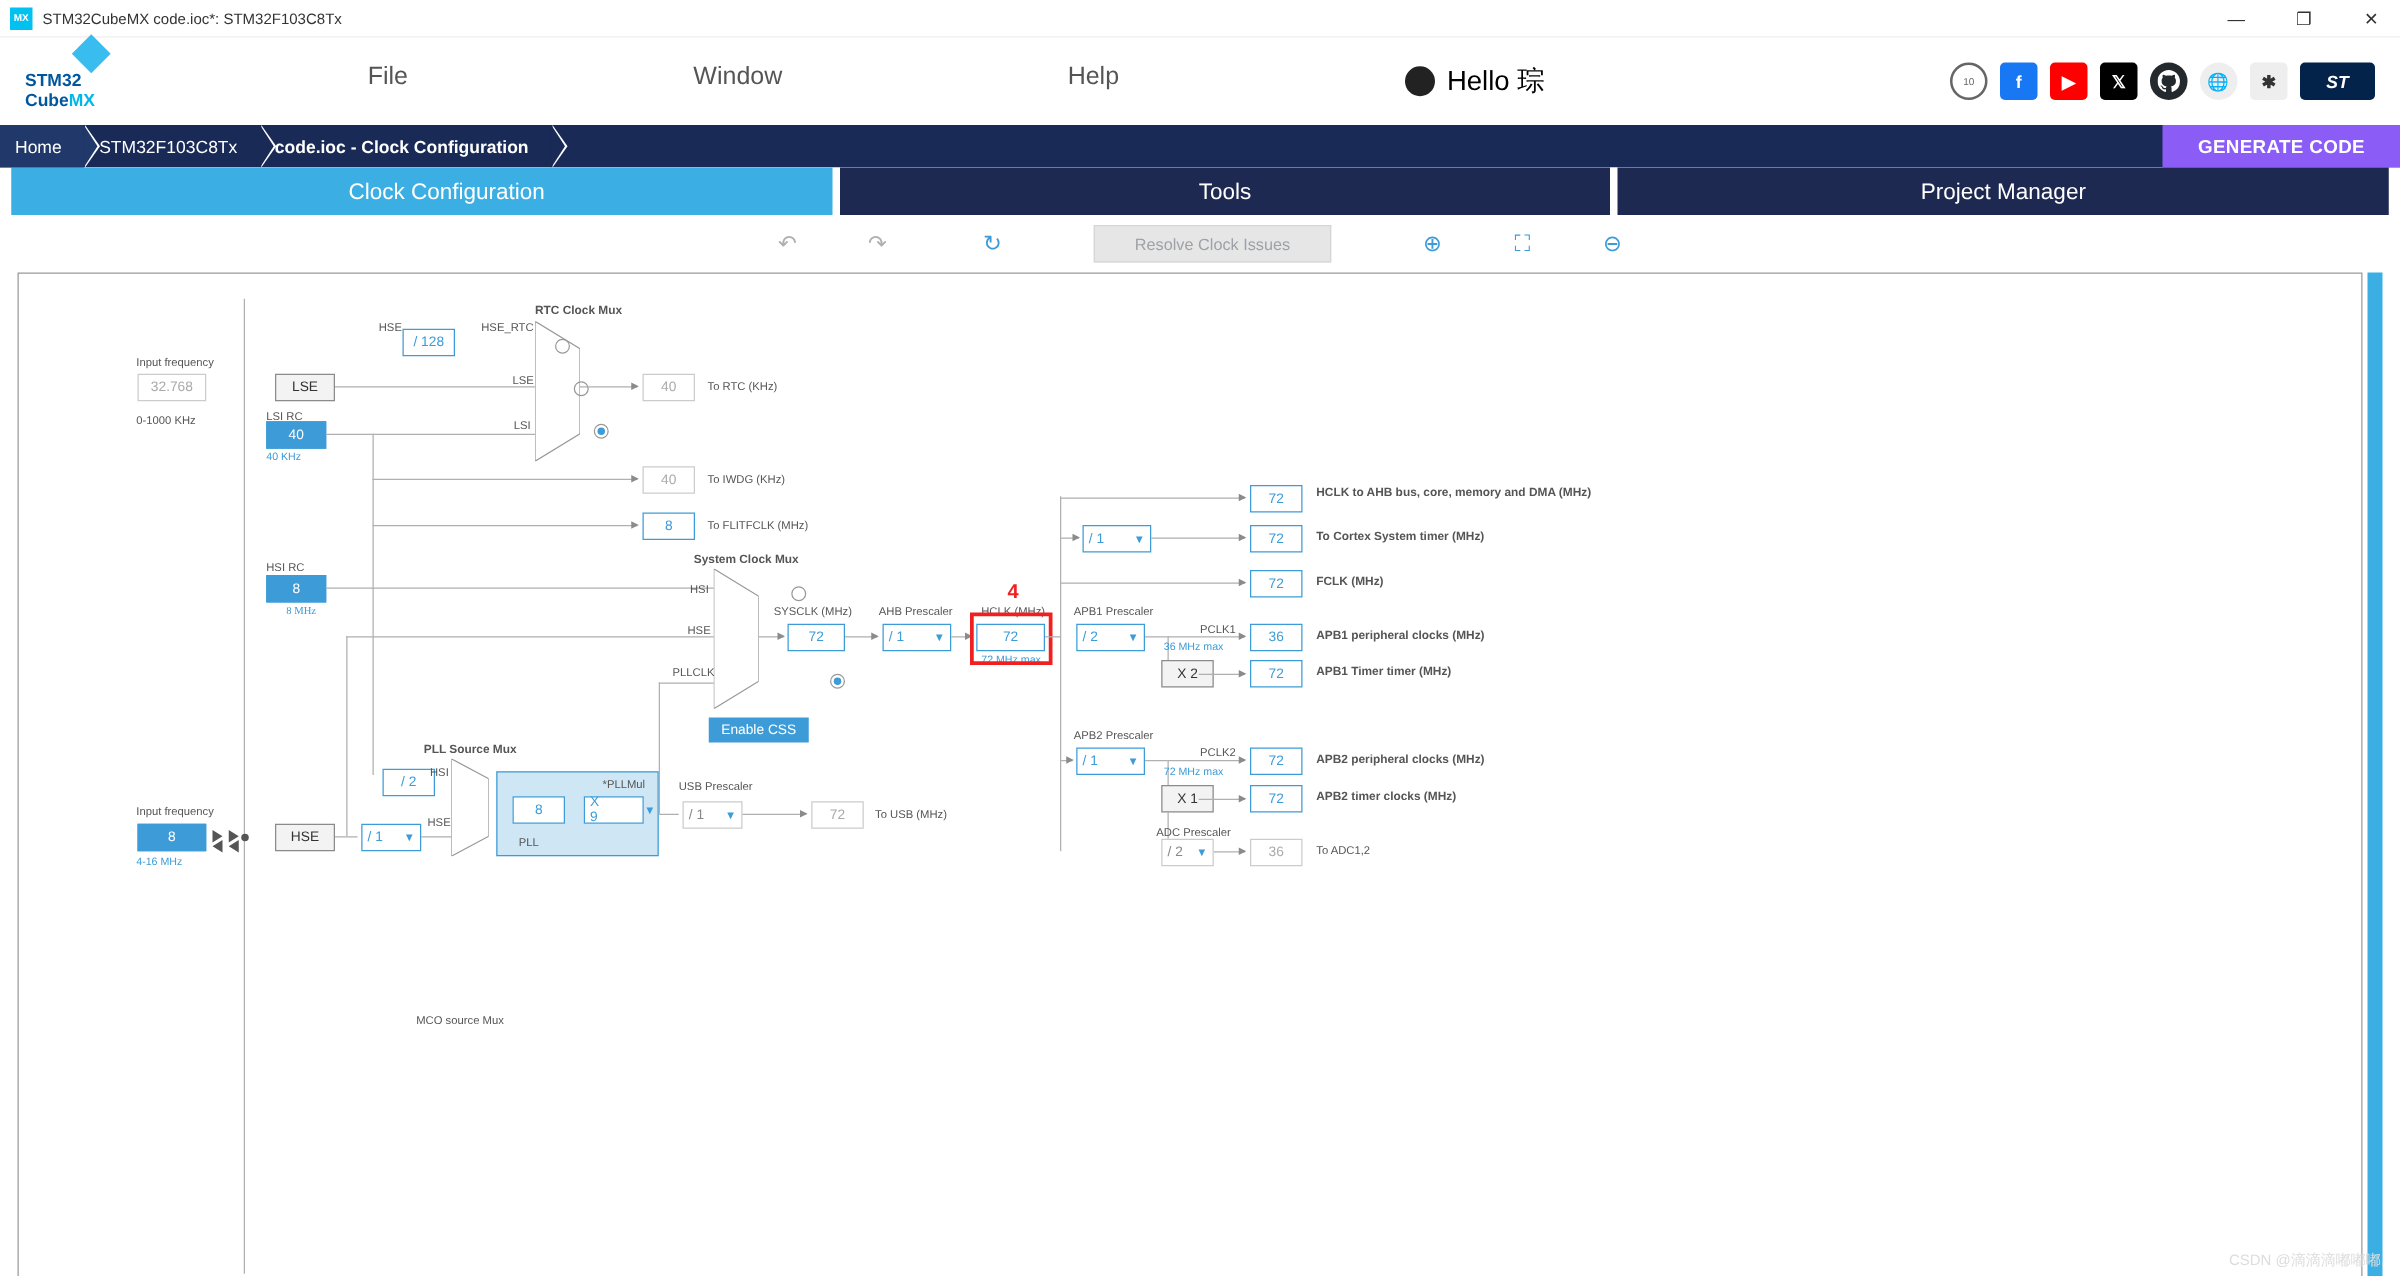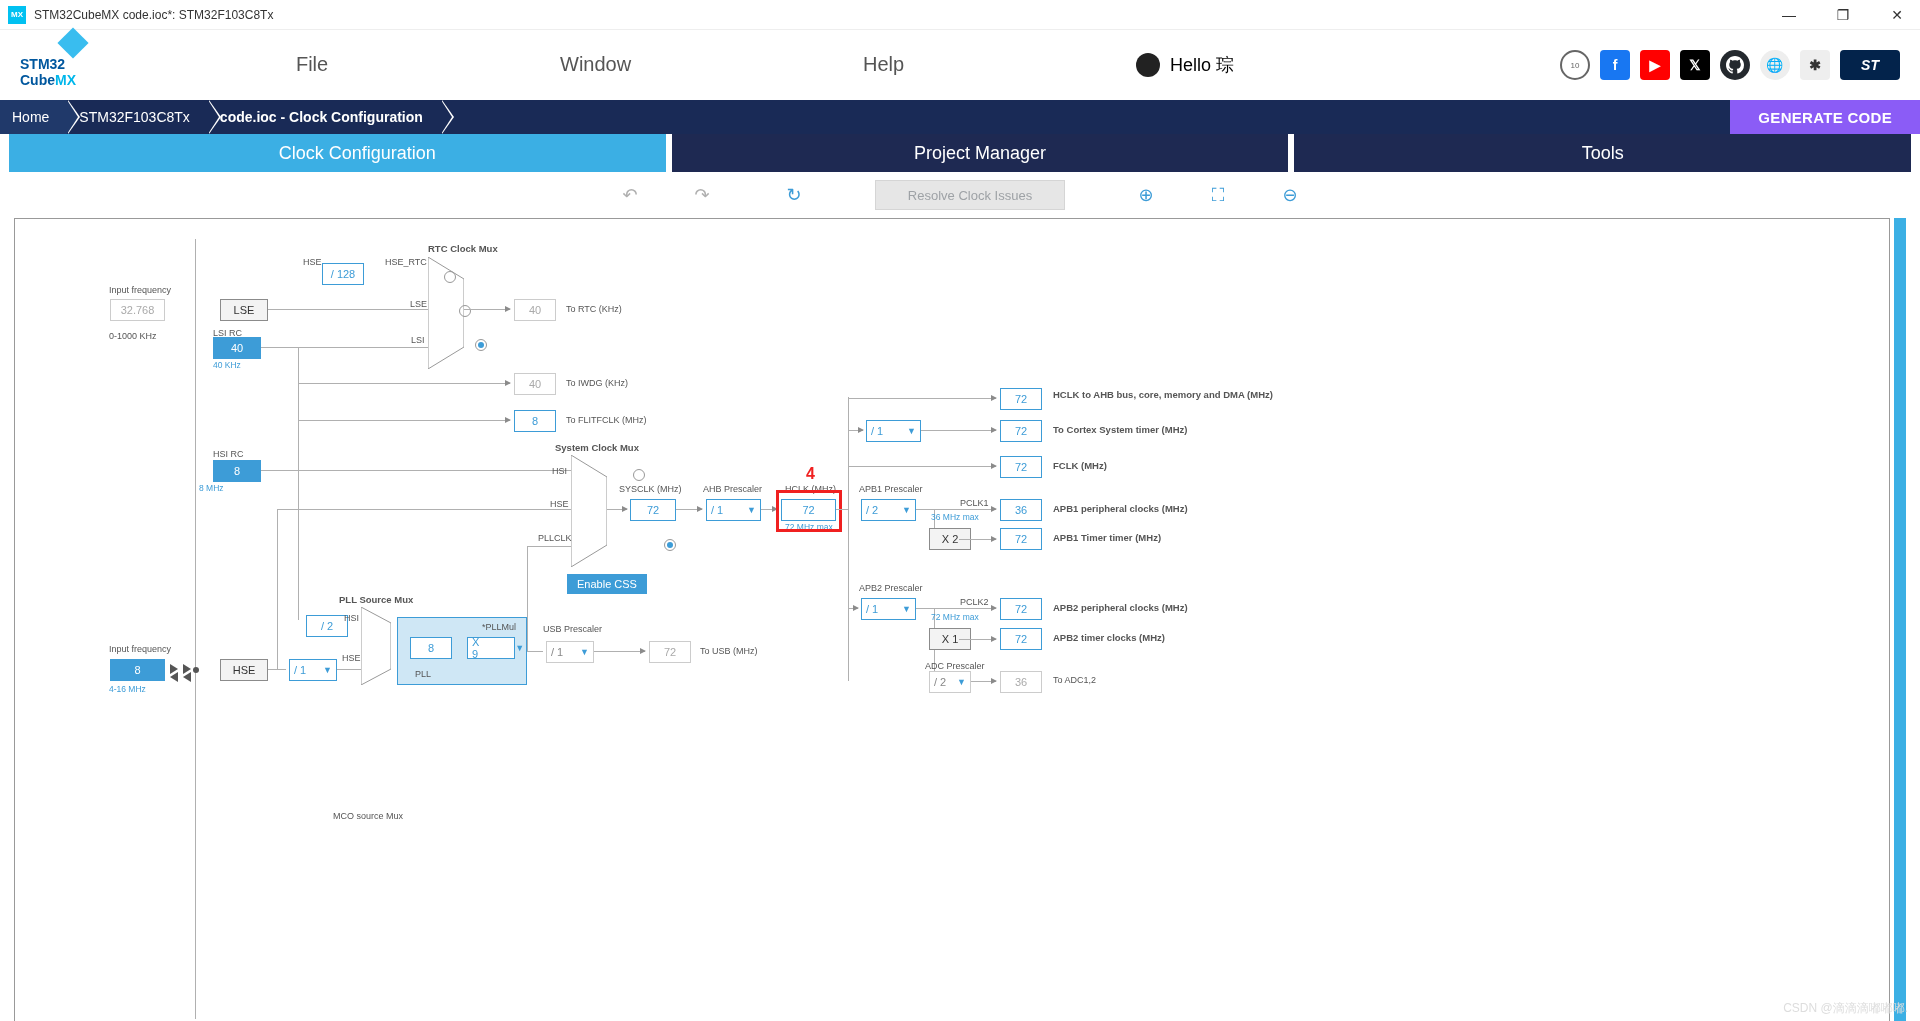--- a/index.html
+++ b/index.html
@@ -15,21 +15,21 @@
 
 .top { height:70px; display:flex; align-items:center; padding:0 20px; }
 .logo { width:100px; display:flex; flex-direction:column; align-items:flex-start; }
 .logo-text { font-size:14px; font-weight:bold; }
 .st1 { color:#00579E;text-align:right; } .st2 { color:#00B7EB; }
 .cube { width:22px; height:22px; background:#39BDEF; transform:rotate(45deg); margin-left:42px; margin-top:-10px; margin-bottom:2px; }
 .menus { flex:1; display:flex; justify-content:space-around; padding:0 150px 0 60px; }
 .menu-item { color:#555; font-size:20px; }
 .user { display:flex; align-items:center; gap:10px; margin-right:60px; }
 .user-icon { width:24px; height:24px; border-radius:50%; background:#222; }
-.user-text { font-size:18px; }
+.user-text { font-size:22px; }
 .soclinks { display:flex; gap:10px; align-items:center; }
 .soc { width:30px; height:30px; border-radius:4px; display:flex; align-items:center; justify-content:center; color:#fff; font-weight:bold; font-size:14px; }
 .fb { background:#1877F2; } .yt{ background:#FF0000; } .x{ background:#000; } .gh{ background:#24292e; border-radius:50%;} .wk{ background:#eee; color:#333; border-radius:50%;} .sf{ background:#eee; color:#333;} .stlogo{ width:60px;height:30px;background:#03234B;display:flex;align-items:center;justify-content:center;color:#fff;font-style:italic;font-weight:bold;border-radius:4px;font-size:14px;}
 .award { width:30px;height:30px;border-radius:50%;border:2px solid #666;display:flex;align-items:center;justify-content:center;font-size:8px;color:#666;}
 
 
 .bc-row { height:34px; background:#192A56; display:flex; align-items:stretch; }
 .bc { display:flex; align-items:center; padding:0 18px 0 12px; color:#fff; font-size:14px; position:relative; }
 .bc.first { background:#20396A; }
 .bc::after { content:''; position:absolute; right:-11px; top:0; width:0;height:0; border-top:17px solid transparent; border-bottom:17px solid transparent; border-left:11px solid #192A56; z-index:2; }
@@ -126,22 +126,22 @@
 
 <div class="bc-row">
   <div class="bc first">Home</div>
   <div class="bc">STM32F103C8Tx</div>
   <div class="bc active">code.ioc - Clock Configuration</div>
   <button class="gen-btn">GENERATE CODE</button>
 </div>
 
 <div class="tabs">
   <div class="tab active">Clock Configuration</div>
+  <div class="tab">Tools</div>
   <div class="tab">Project Manager</div>
-  <div class="tab">Tools</div>
 </div>
 
 <div class="toolbar">
   <div class="tbtn-wrap">
     <div class="tbtn gray">↶</div>
     <div class="tbtn gray">↷</div>
   </div>
   <div class="tbtn">↻</div>
   <button class="resolve">Resolve Clock Issues</button>
   <div class="tbtn-wrap">
@@ -192,21 +192,21 @@
   <div class="abs lbl" style="left:551px;top:159px;">To IWDG (KHz)</div>
 
   
   <div class="line arrowR" style="left:283px;top:201px;width:212px;height:1px;"></div>
   <div class="abs box" style="left:499px;top:191px;width:42px;">8</div>
   <div class="abs lbl" style="left:551px;top:196px;">To FLITFCLK (MHz)</div>
 
   
   <div class="abs lbl" style="left:198px;top:230px;">HSI RC</div>
   <div class="abs box blue" style="left:198px;top:241px;width:48px;">8</div>
-  <div class="abs lbl blue" style="left:184px;top:264px;">8 MHz</div>
+  <div class="abs lbl blue" style="left:214px;top:264px;font-family:Liberation Serif, serif;">8 MHz</div>
   <div class="line" style="left:246px;top:251px;width:310px;height:1px;"></div>
   <div class="line" style="left:283px;top:164px;width:1px;height:237px;"></div>
 
   
   <div class="abs lbl bold" style="left:540px;top:223px;">System Clock Mux</div>
   <svg class="abs" style="left:556px;top:236px;" width="36" height="112">
         <polygon points="0,0 36,22 36,90 0,112" fill="#fff" stroke="#999"></polygon>
       </svg>
   <div class="abs radio" style="left:572px;top:250px;"></div>
   <div class="abs radio" style="left:572px;top:285px;"></div>

